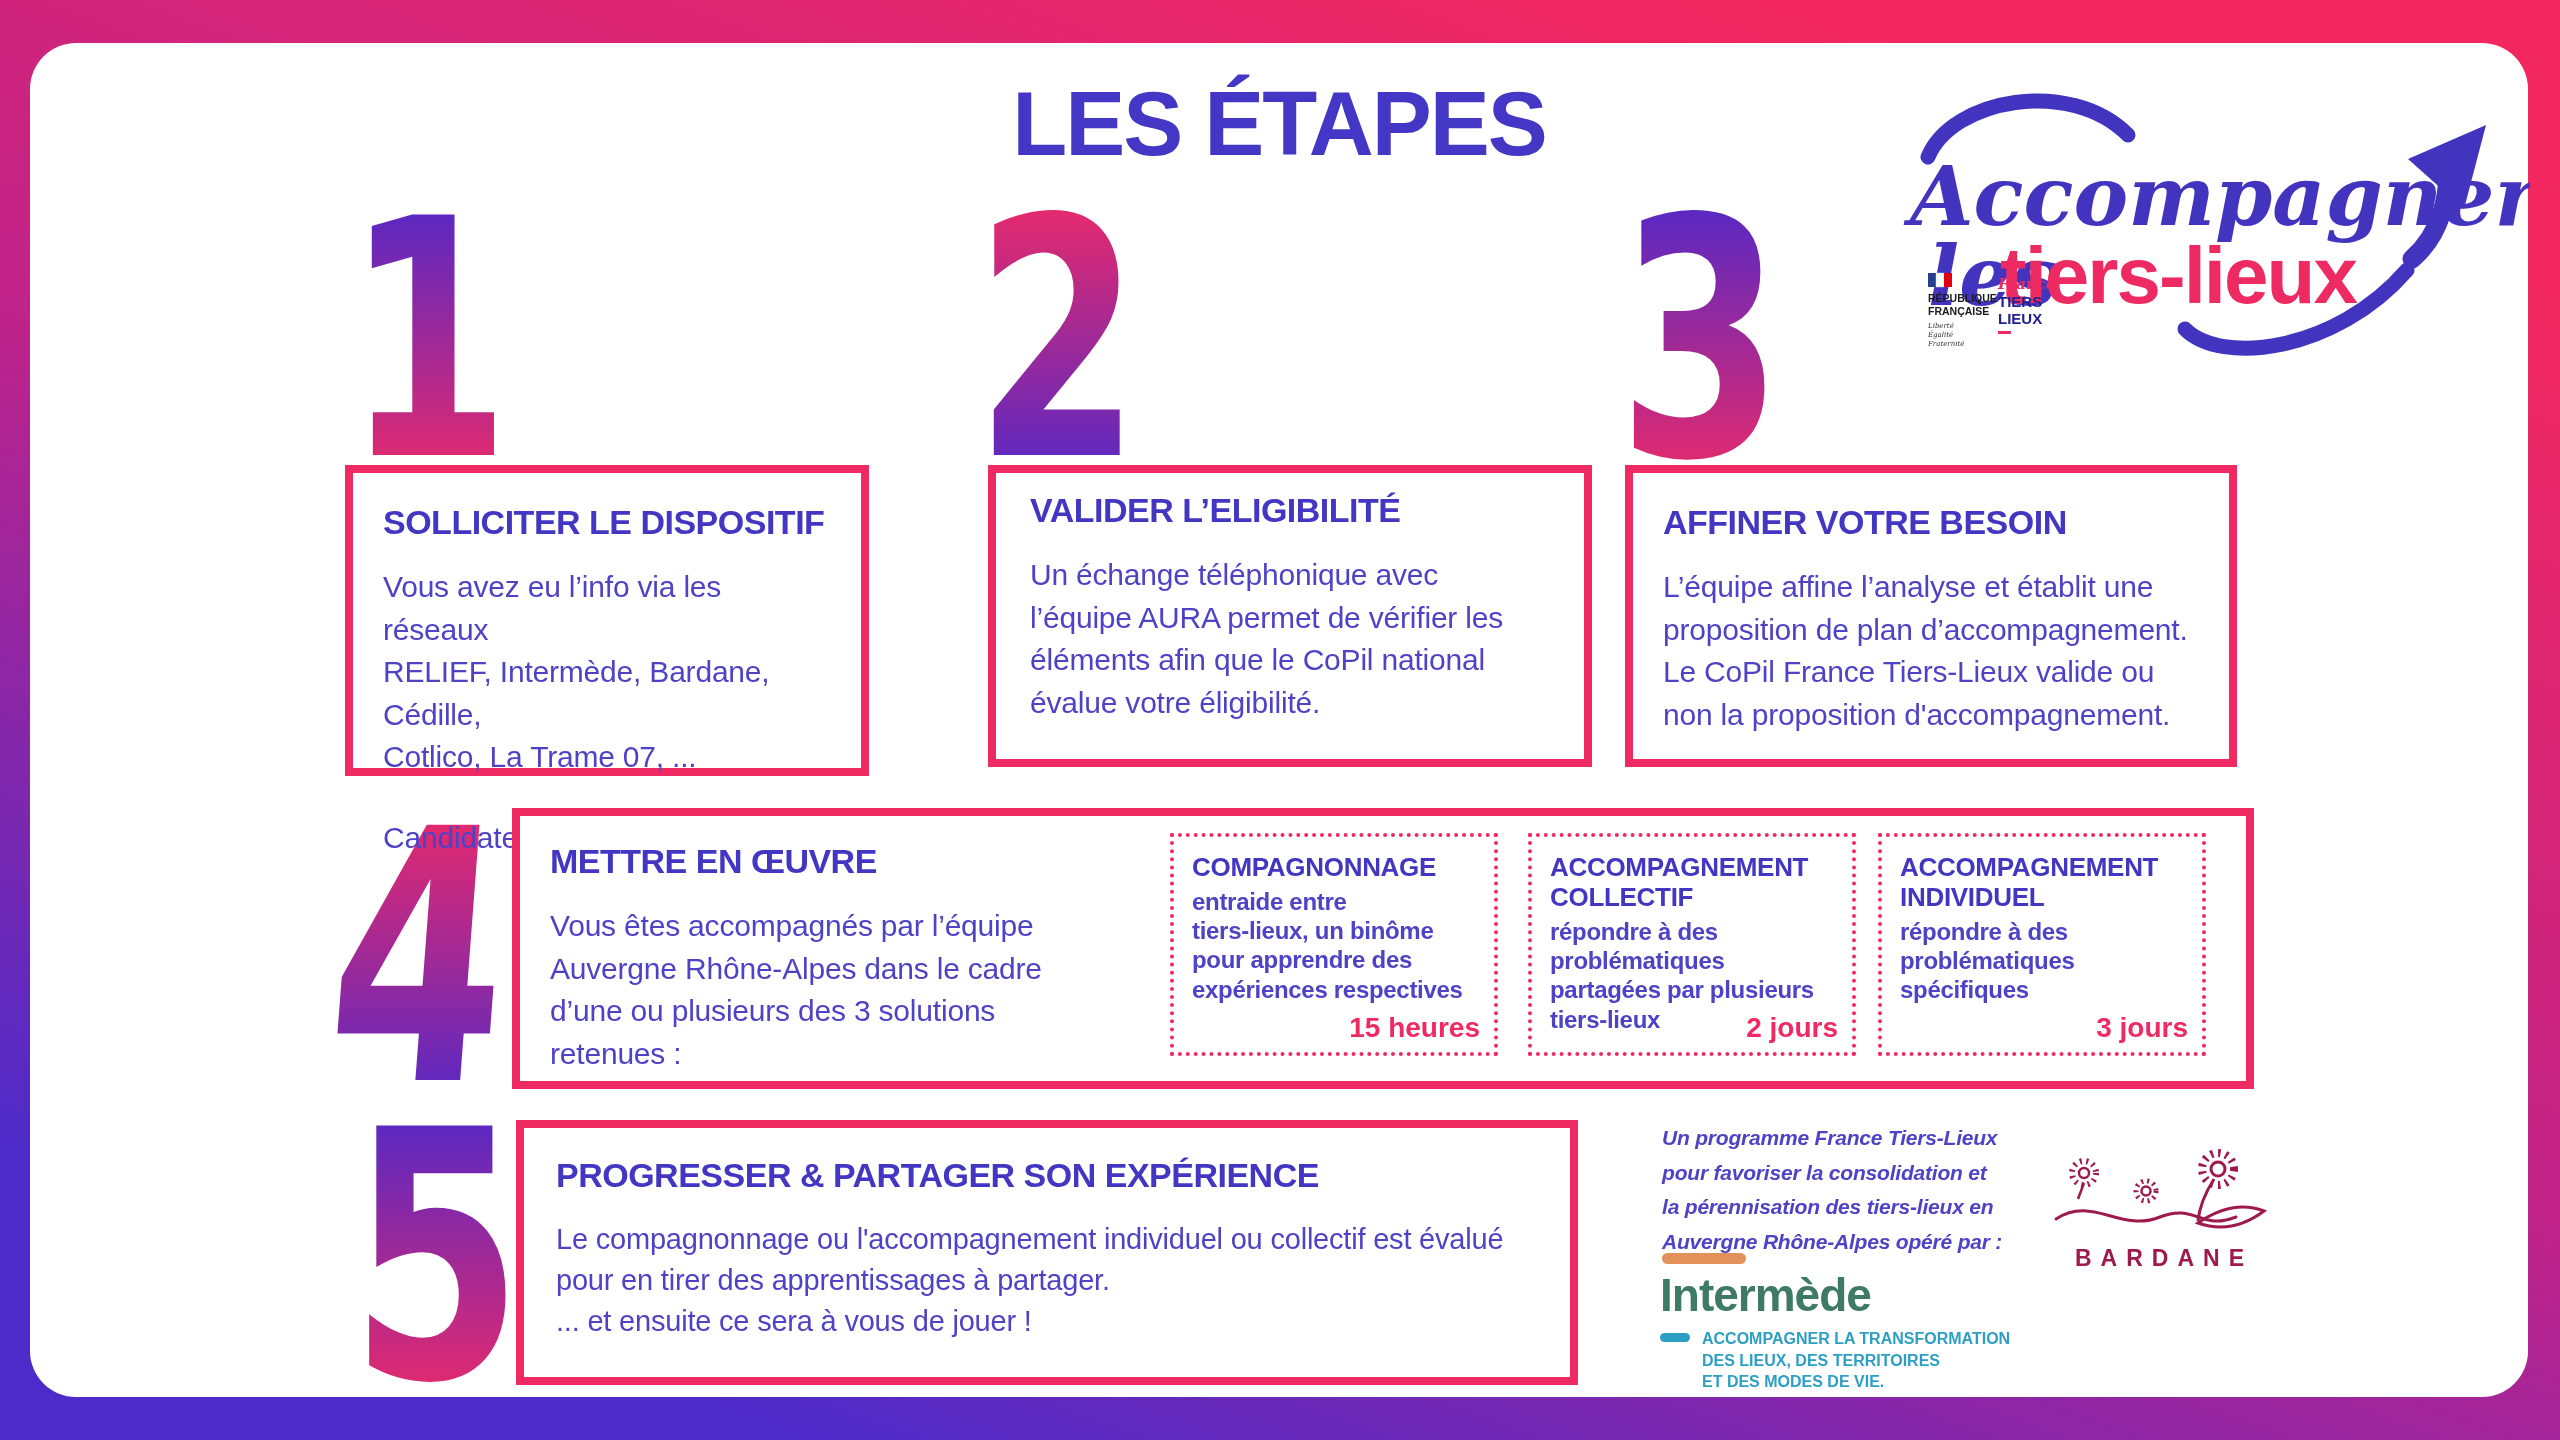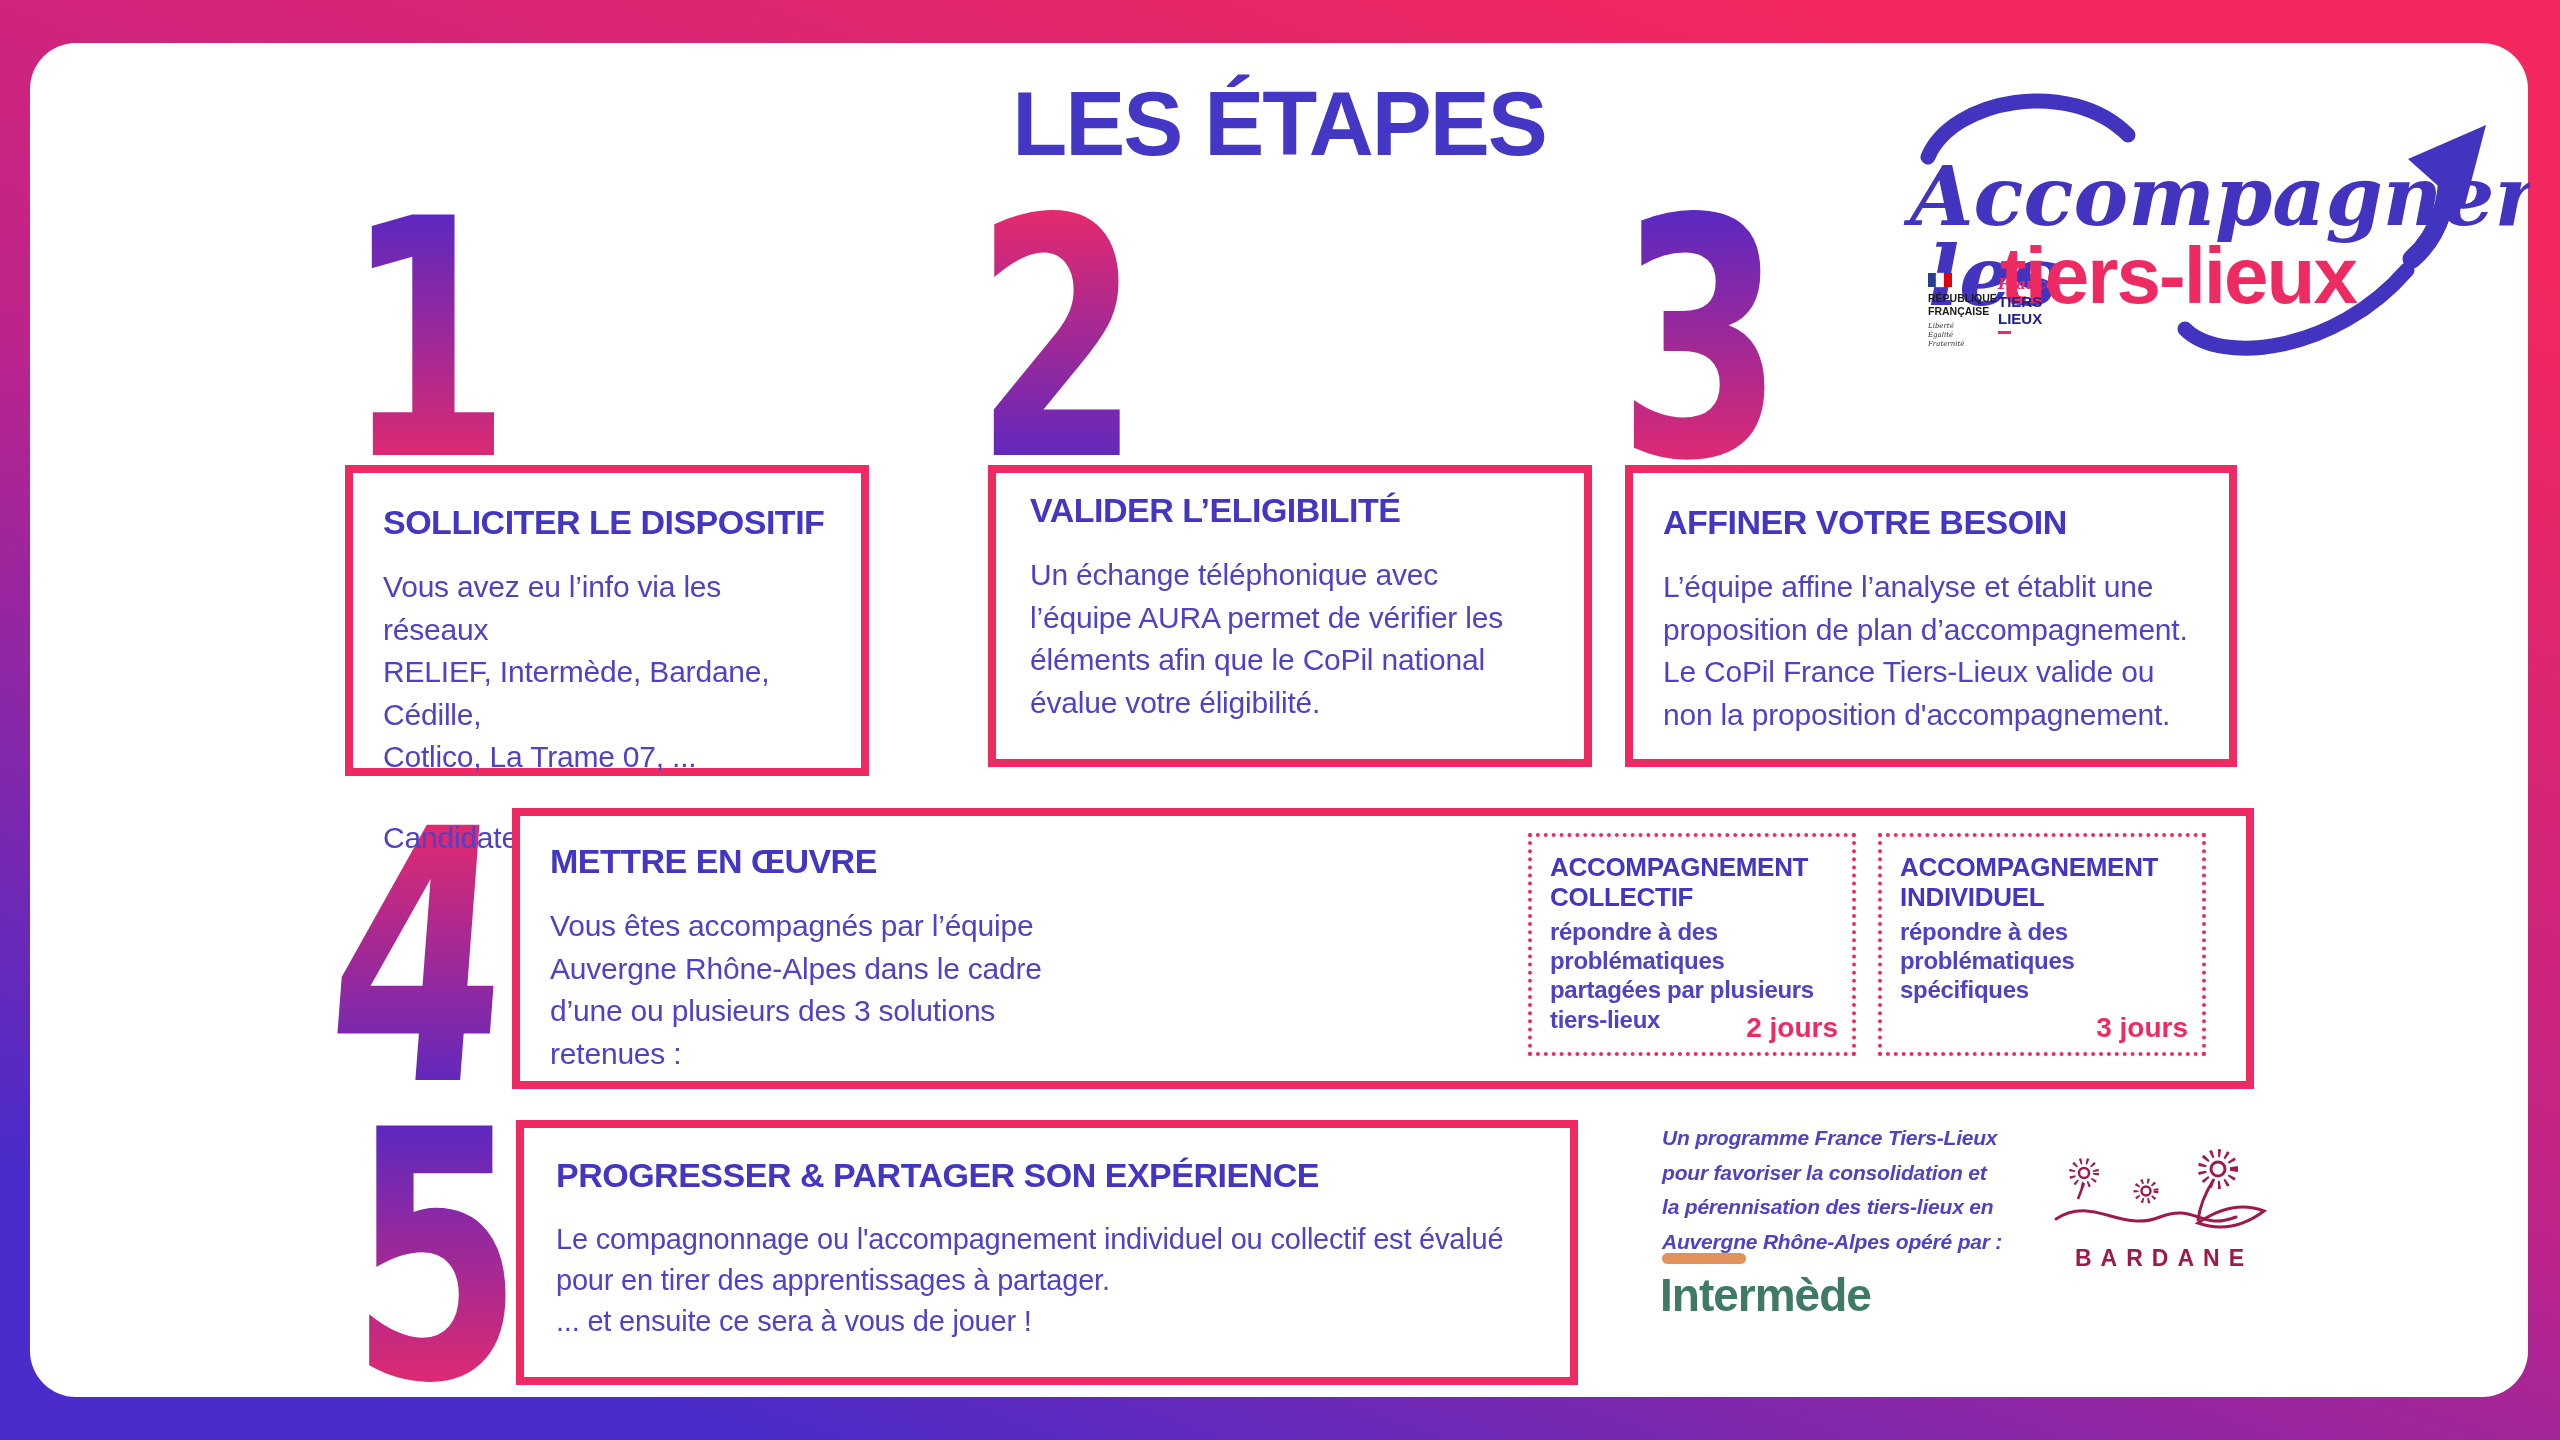--- a/index.html
+++ b/index.html
@@ -152,20 +152,28 @@
     </div>
 
     <div class="step-box box-4">
       <div class="box4-col">
         <h2 class="step-title">METTRE EN ŒUVRE</h2>
         <p class="step-body">Vous êtes accompagnés par l’équipe
 Auvergne Rhône-Alpes dans le cadre
 d’une ou plusieurs des 3 solutions
 retenues :</p>
       </div>
+      <div class="sol-box sol-1">
+        <h3 class="sol-title">COMPAGNONNAGE</h3>
+        <p class="sol-body">entraide entre
+tiers-lieux, un binôme
+pour apprendre des
+expériences respectives</p>
+        <div class="sol-duration">15 heures</div>
+      </div>
       <div class="sol-box sol-2">
         <h3 class="sol-title">ACCOMPAGNEMENT COLLECTIF</h3>
         <p class="sol-body">répondre à des
 problématiques
 partagées par plusieurs
 tiers-lieux</p>
         <div class="sol-duration">2 jours</div>
       </div>
       <div class="sol-box sol-3">
         <h3 class="sol-title">ACCOMPAGNEMENT INDIVIDUEL</h3>
@@ -184,20 +192,26 @@
     </div>
 
     <div class="program-text">Un programme France Tiers-Lieux
 pour favoriser la consolidation et
 la pérennisation des tiers-lieux en
 Auvergne Rhône-Alpes opéré par :</div>
 
     <div class="intermede">
       <div class="intermede-bar"></div>
       <div class="intermede-name">Intermède</div>
+      <div class="intermede-tagline-row">
+        <div class="intermede-dash"></div>
+        <div class="intermede-tagline">ACCOMPAGNER LA TRANSFORMATION
+DES LIEUX, DES TERRITOIRES
+ET DES MODES DE VIE.</div>
+      </div>
     </div>
 
     <div class="bardane">
       <svg width="232" height="92" viewBox="0 0 232 92">
         <path d="M 8 72 C 45 48, 72 86, 112 70 C 148 56, 152 84, 188 70" fill="none" stroke="#9E1A4D" stroke-width="3" stroke-linecap="round"></path>
         <path d="M 150 76 Q 185 52 216 64 Q 184 88 150 76 Z" fill="none" stroke="#9E1A4D" stroke-width="3"></path>
         <g>
           <circle cx="36" cy="26" r="5" fill="none" stroke="#9E1A4D" stroke-width="2.5"></circle>
           <circle cx="36" cy="26" r="12" fill="none" stroke="#9E1A4D" stroke-width="6" stroke-dasharray="2 4.5"></circle>
           <line x1="36" y1="36" x2="30" y2="52" stroke="#9E1A4D" stroke-width="2.5"></line>

